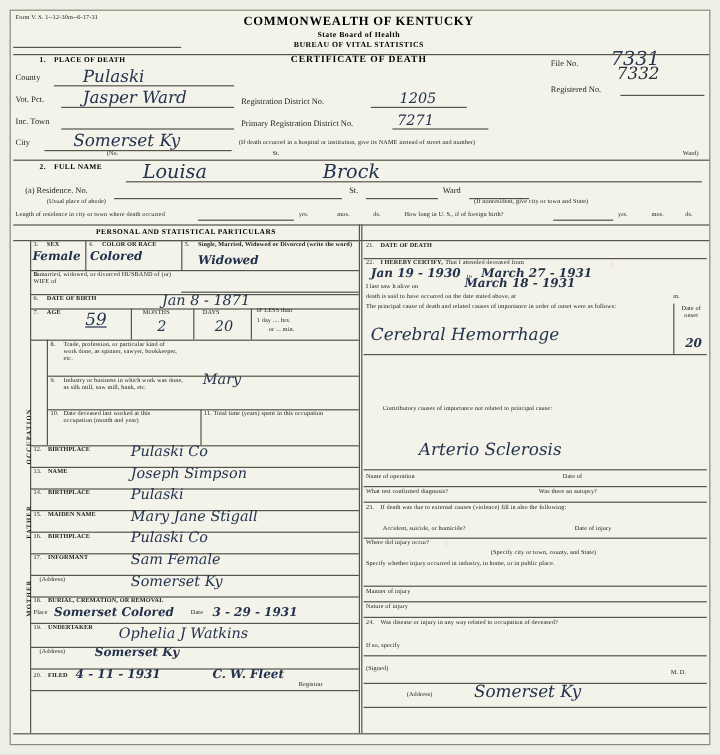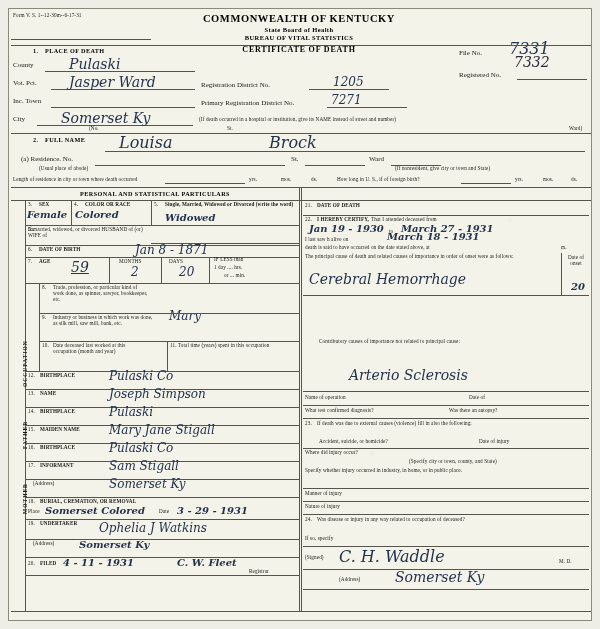--- a/index.html
+++ b/index.html
@@ -218,21 +218,21 @@
     <div class="cell hand" style="left:100px;top:414px;">Mary Jane Stigall</div>
 
     <div class="hline" style="left:16px;top:434px;width:274px;"></div>
     <div class="cell tiny" style="left:19px;top:436px;">16.</div>
     <div class="cell tiny b" style="left:31px;top:436px;">BIRTHPLACE</div>
     <div class="cell hand" style="left:100px;top:432px;">Pulaski Co</div>
 
     <div class="hline" style="left:16px;top:452px;width:274px;"></div>
     <div class="cell tiny" style="left:19px;top:454px;">17.</div>
     <div class="cell tiny b" style="left:31px;top:454px;">INFORMANT</div>
-    <div class="cell hand" style="left:100px;top:450px;">Sam Stigall</div>
+    <div class="cell hand" style="left:100px;top:450px;">Sam Female</div>
 
     <div class="hline" style="left:16px;top:470px;width:274px;"></div>
     <div class="cell tiny" style="left:24px;top:472px;">(Address)</div>
     <div class="cell hand" style="left:100px;top:468px;">Somerset Ky</div>
 
     <div class="hline" style="left:16px;top:488px;width:274px;"></div>
     <div class="cell tiny" style="left:19px;top:490px;">18.</div>
     <div class="cell tiny b" style="left:31px;top:490px;">BURIAL, CREMATION, OR REMOVAL</div>
     <div class="cell tiny" style="left:19px;top:500px;">Place</div>
     <div class="cell hand sm" style="left:36px;top:496px;">Somerset Colored</div>
@@ -303,21 +303,20 @@
     <div class="hline" style="left:294px;top:492px;width:286px;"></div>
     <div class="cell tiny" style="left:296px;top:495px;">Nature of injury</div>
     <div class="hline" style="left:294px;top:505px;width:286px;"></div>
 
     <div class="cell tiny" style="left:296px;top:508px;">24.</div>
     <div class="cell tiny" style="left:308px;top:508px;width:268px;">Was disease or injury in any way related to occupation of deceased?</div>
     <div class="cell tiny" style="left:296px;top:527px;">If so, specify</div>
     <div class="hline" style="left:294px;top:537px;width:286px;"></div>
 
     <div class="cell tiny" style="left:296px;top:546px;">(Signed)</div>
-    <div class="cell hand xl" style="left:330px;top:538px;">C. H. Waddle</div>
     <div class="cell tiny" style="left:550px;top:550px;">M. D.</div>
     <div class="hline" style="left:294px;top:560px;width:286px;"></div>
     <div class="cell tiny" style="left:330px;top:568px;">(Address)</div>
     <div class="cell hand lg" style="left:386px;top:560px;">Somerset Ky</div>
     <div class="hline" style="left:294px;top:580px;width:286px;"></div>
 
     <div class="hline" style="left:2px;top:602px;width:580px;"></div>
   </div>
   <div class="noise"></div>
 </div>

